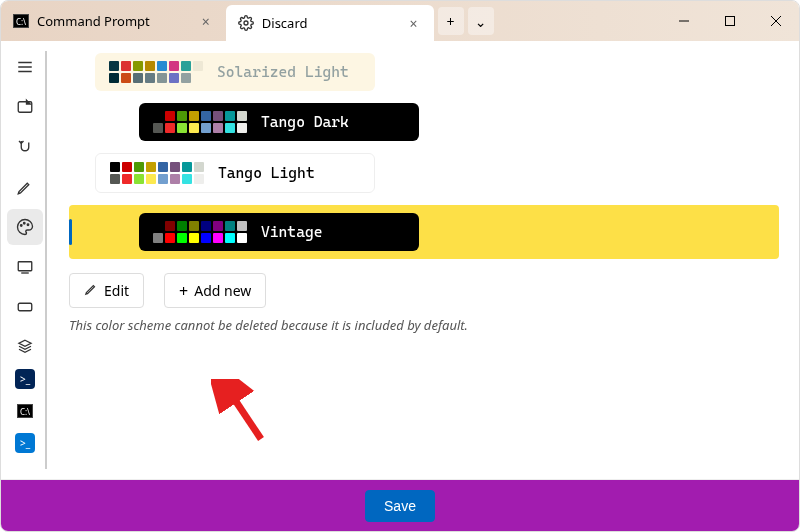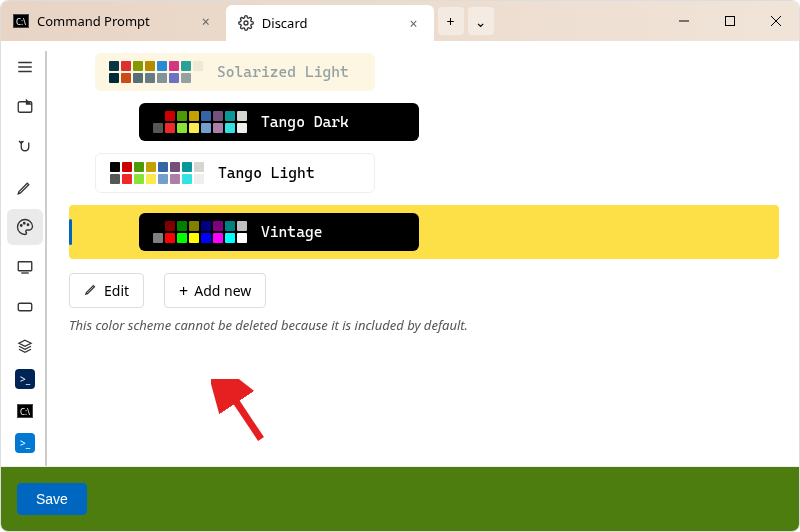--- a/index.html
+++ b/index.html
@@ -31,21 +31,21 @@
 .scheme-card.light { background: #fdf6e3; }
 .scheme-card.dark { background: #000; color: #fff; margin-left: 44px; }
 .scheme-card.white { background: #fff; border: 1px solid #eee; }
 .swatch-grid { display: grid; grid-template-columns: repeat(8, 10px); grid-template-rows: repeat(2, 10px); gap: 2px; }
 .swatch { width: 10px; height: 10px; border-radius: 1px; }
 .scheme-name { font-family: "Cascadia Mono", "Consolas", monospace; font-size: 15px; }
 .action-row { display: flex; gap: 20px; margin-top: 14px; margin-left: 0px; }
 .btn { display: flex; align-items: center; gap: 6px; padding: 7px 14px; border: 1px solid #ddd; border-radius: 4px; background: #fff; font-size: 14px; cursor: pointer; }
 .btn.disabled { background: #ccc; color: #fff; border-color: #ccc; cursor: default; }
 .hint { font-style: italic; color: #555; font-size: 13px; margin-top: 8px; }
-.footer { position: absolute; bottom: 0; left: 0; right: 0; height: 65px; display: flex; align-items: center; justify-content: flex-start; gap: 10px; padding: 0 16px; border-top: 1px solid #eee; background: #4d7c0f; }
+.footer { position: absolute; bottom: 0; left: 0; right: 0; height: 52px; display: flex; align-items: center; justify-content: center; gap: 10px; padding: 0 16px; border-top: 1px solid #eee; background: #a21caf; }
 .btn-primary { background: #0067c0; color: #fff; border: 1px solid #0067c0; padding: 7px 18px; border-radius: 4px; font-size: 14px; cursor: pointer; }
 .btn-secondary { background: #fff; border: 1px solid #ddd; padding: 7px 14px; border-radius: 4px; font-size: 14px; cursor: pointer; }
 .arrow { position: absolute; pointer-events: none; }
 </style>
 </head>
 <body>
 
 <div class="titlebar">
   <div class="tab">
     <span class="tab-icon cmd">C:\</span>

